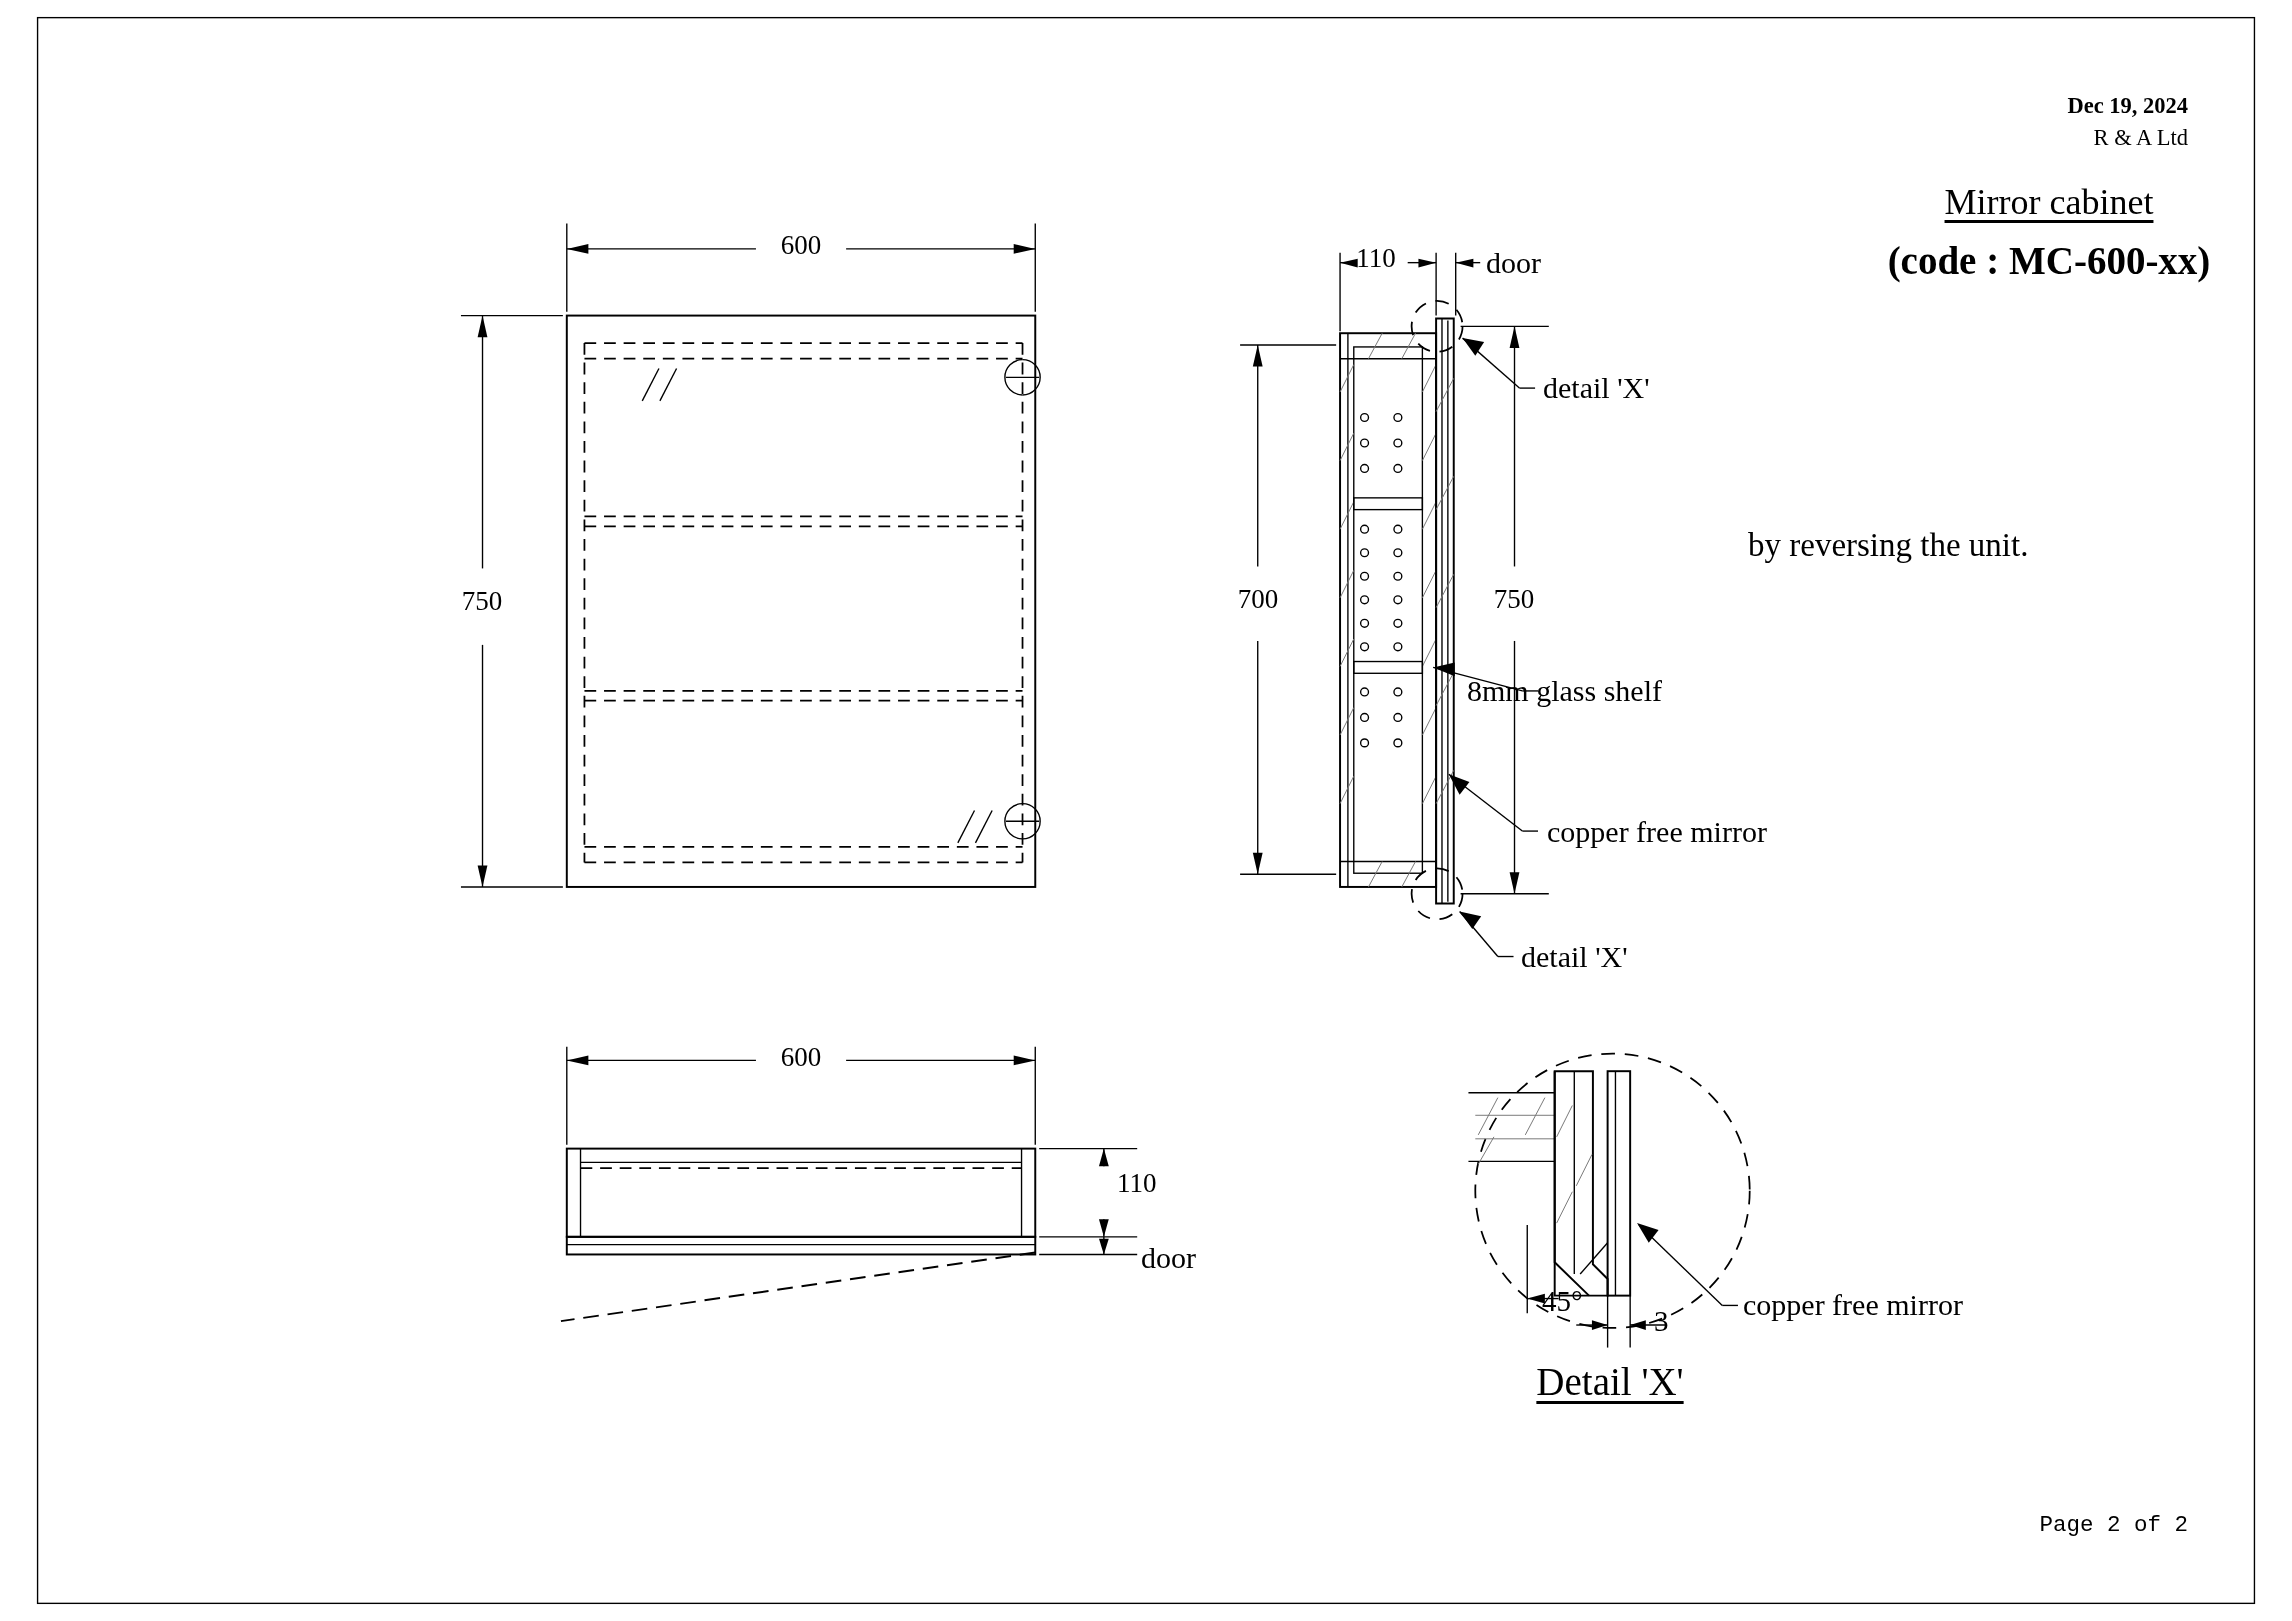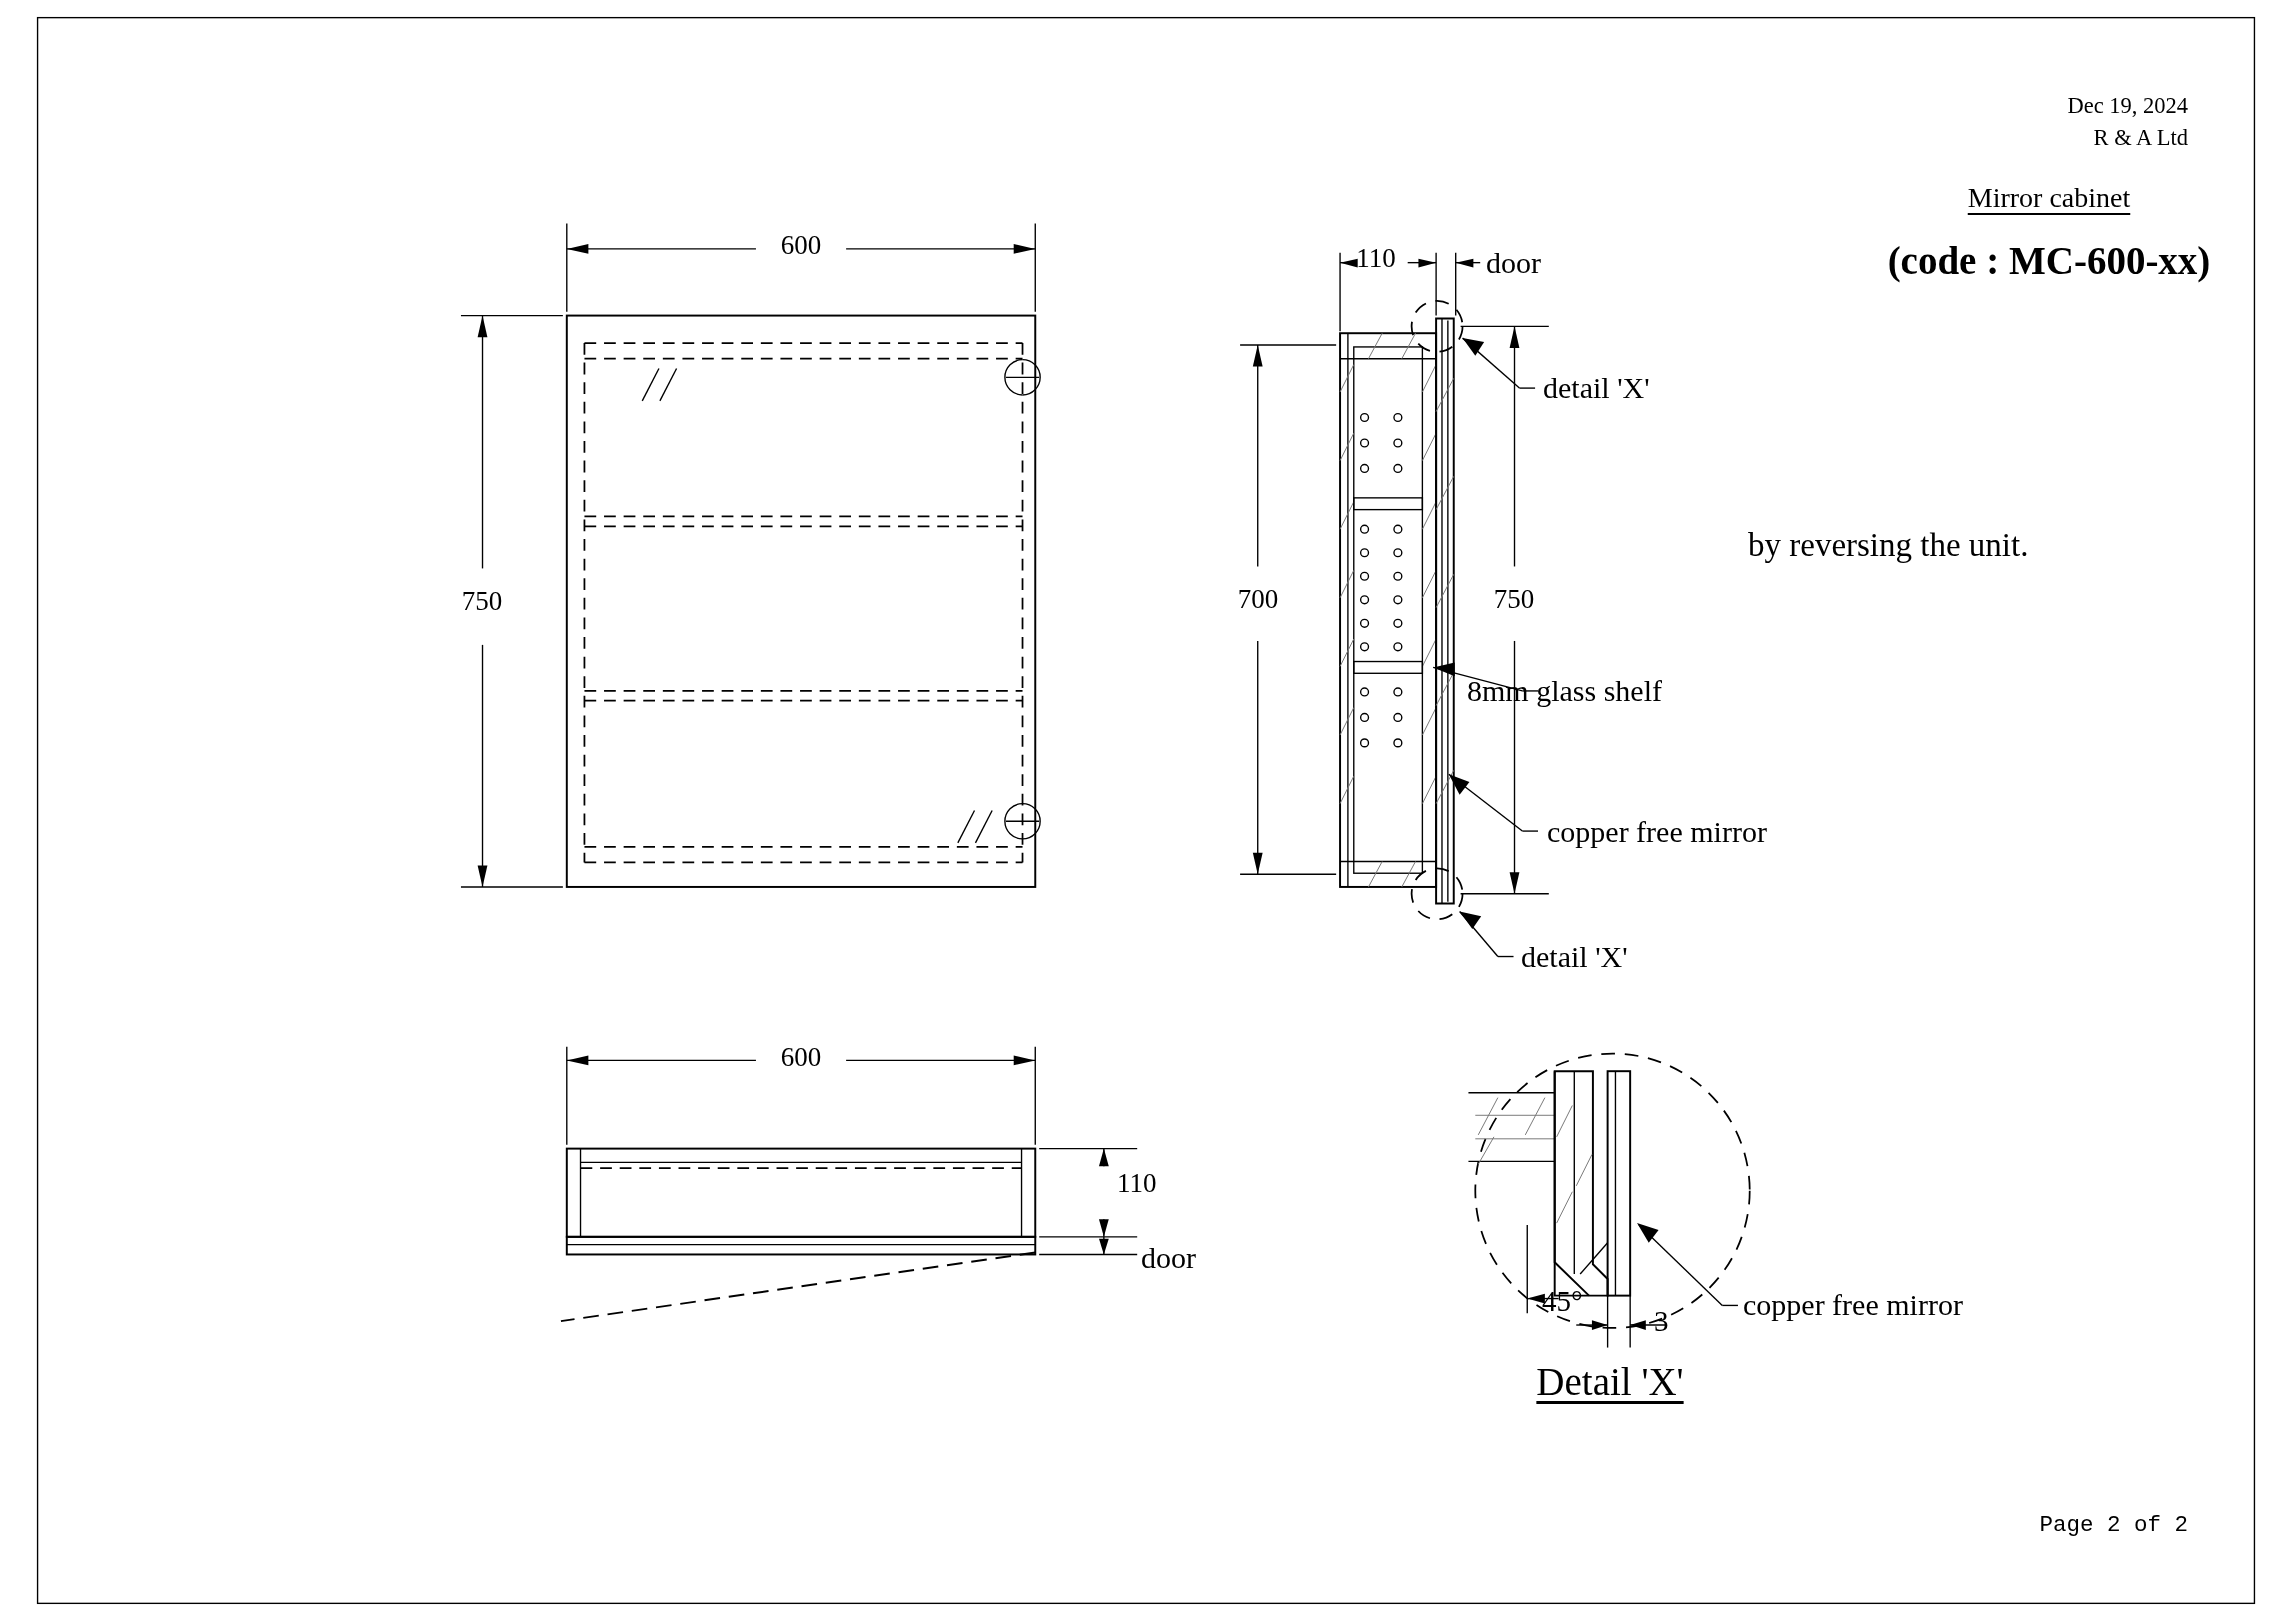--- a/index.html
+++ b/index.html
@@ -20,21 +20,21 @@
     position: absolute;
     white-space: pre;
     line-height: 1.18;
     color: #000;
   }
   .t-small   { font-size: 22.5px; }
   .t-dim     { font-size: 27px; font-family: Liberation Serif, serif; }
   .t-dim-sm  { font-size: 29px; }
   .t-label   { font-size: 30px; }
   .t-note    { font-size: 33px; }
-  .t-title   { font-size: 28px; }
+  .t-title   { font-size: 36px; }
   .t-title2  { font-size: 39px; }
   .t-detail  { font-size: 39px; }
   .ctr  { text-align: center; transform: translateX(-50%); }
   .rgt  { text-align: right;  transform: translateX(-100%); }
   .und  { text-decoration: underline; text-underline-offset: 5.9px; }
 
   
   svg.layer {
     position: absolute;
     left: 0; top: 0;
@@ -369,21 +369,21 @@
       <line x1="1757" y1="1332" x2="1773" y2="1332" class="ln-thin"></line>
       <path class="fillblk" d="M 1670 1248 L 1692 1255 L 1682 1268 Z"></path>
     </g>
   </svg>
 
   <div class="txt t-dim-sm" style="left:1542px; top:1284px;">45°</div>
   <div class="txt t-dim-sm" style="left:1654px; top:1304px;">3</div>
   <div class="txt t-label" style="left:1743px; top:1287px;">copper free mirror</div>
   <div class="txt t-detail und ctr" style="left:1610px; top:1359px;">Detail 'X'</div>
 
-  <div class="txt t-small rgt" style="left:2188px; top:93px;">Dec 19, 2024</div>
+  <div class="txt t-small rgt" style="left:2188px; top:93px;font-weight:bold;">Dec 19, 2024</div>
   <div class="txt t-small rgt" style="left:2188px; top:125px;">R &amp; A Ltd</div>
   <div class="txt t-title und ctr" style="left:2049px; top:181px;">Mirror cabinet</div>
   <div class="txt t-title2 ctr" style="left:2049px; top:238px;font-weight:bold;">(code : MC-600-xx)</div>
 
   <div class="txt t-note" style="left:1748px; top:526px;">by reversing the unit.</div>
 
   <div class="txt t-small rgt" style="left:2188px; top:1512px;font-family:Liberation Mono, monospace;">Page 2 of 2</div>
 
 </div>
 

